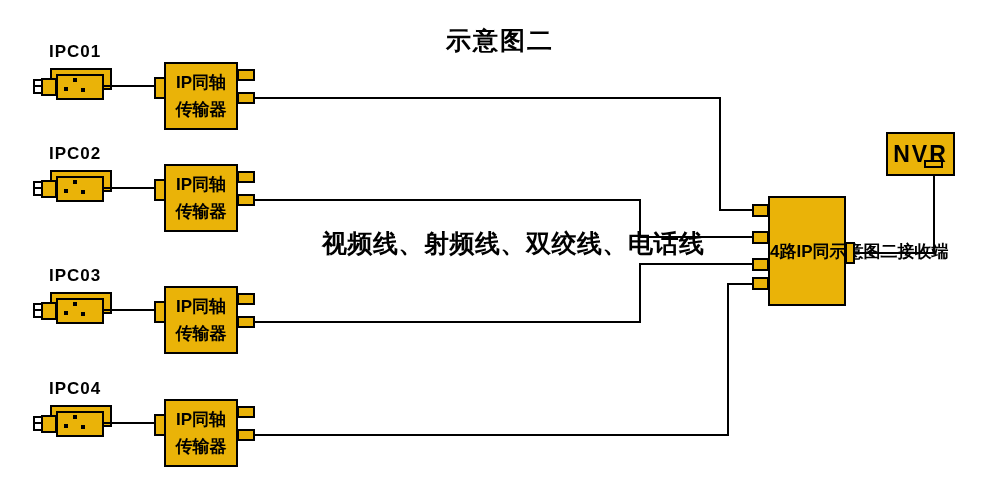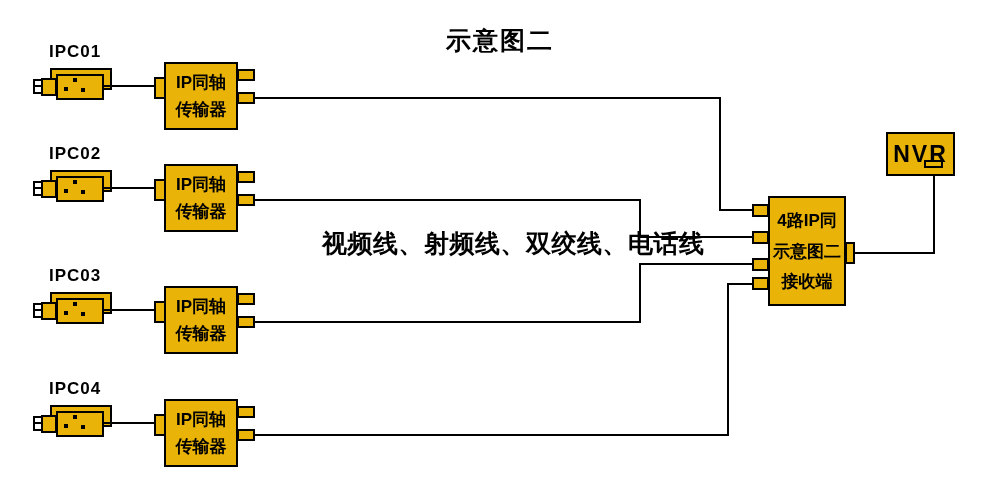--- a/index.html
+++ b/index.html
@@ -34,21 +34,21 @@
   .cam-wire { left:104px; top:calc(var(--t) + 23px); width:52px; height:2px; }
   .tx-tab { left:154px; top:calc(var(--t) + 15px); width:12px; height:22px; z-index:2; }
   .tx-box { left:164px; top:var(--t); width:74px; height:68px; z-index:2;
             display:flex; flex-direction:column; justify-content:space-evenly; align-items:center;
             font-size:17px; font-weight:bold; line-height:1; white-space:nowrap; }
   .tx-port { left:237px; width:18px; height:12px; z-index:3; }
   .pu { top:calc(var(--t) + 7px); } .pd { top:calc(var(--t) + 30px); }
 
   
   .rx-box { left:768px; top:196px; width:78px; height:110px; z-index:2;
-            display:flex; flex-direction:column; justify-content:space-evenly; align-items:center;
+            display:flex; flex-direction:row; justify-content:space-evenly; align-items:center;
             font-size:17px; font-weight:bold; line-height:1; white-space:nowrap; }
   .rx-port { left:752px; width:17px; height:13px; z-index:3; }
   .rp1 { top:204px; } .rp2 { top:231px; } .rp3 { top:258px; } .rp4 { top:277px; }
   .rx-out { left:845px; top:242px; width:10px; height:22px; z-index:3; }
   .nvr-box { left:886px; top:122px; width:69px; height:44px; z-index:2;
              display:flex; justify-content:center; align-items:center;
              font-size:23px; font-weight:bold; letter-spacing:2px;margin-top:10px; }
   .nvr-tab { left:924px; top:160px; width:19px; height:8px; z-index:3; }
 </style>
 </head>

